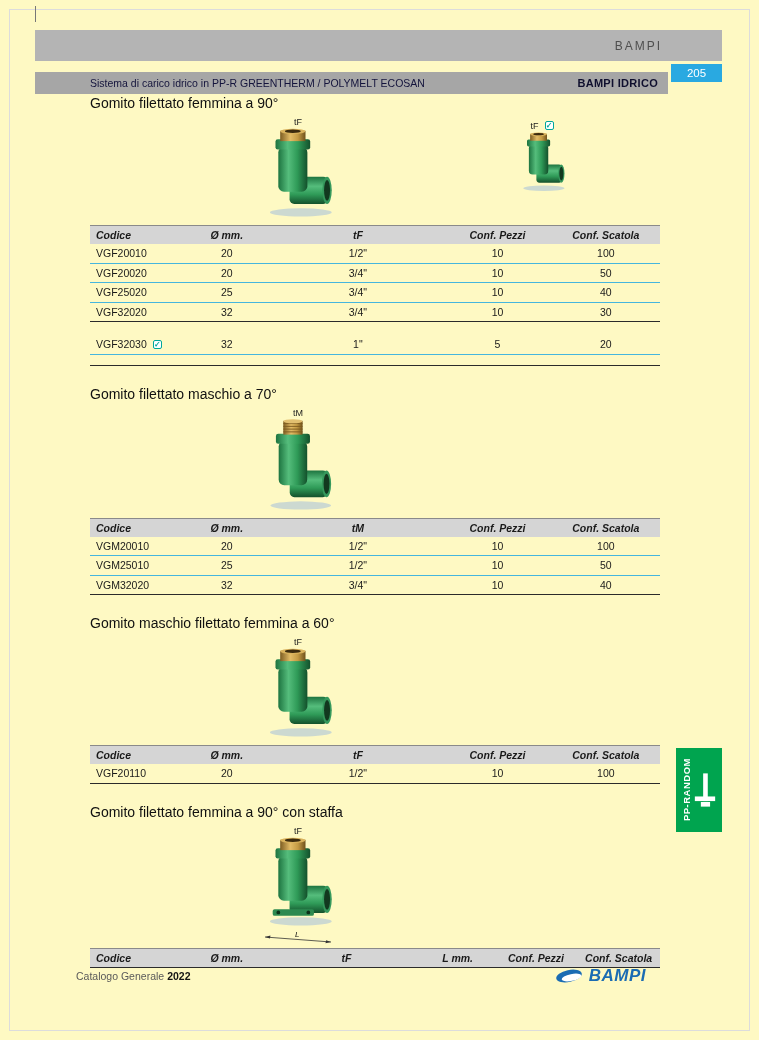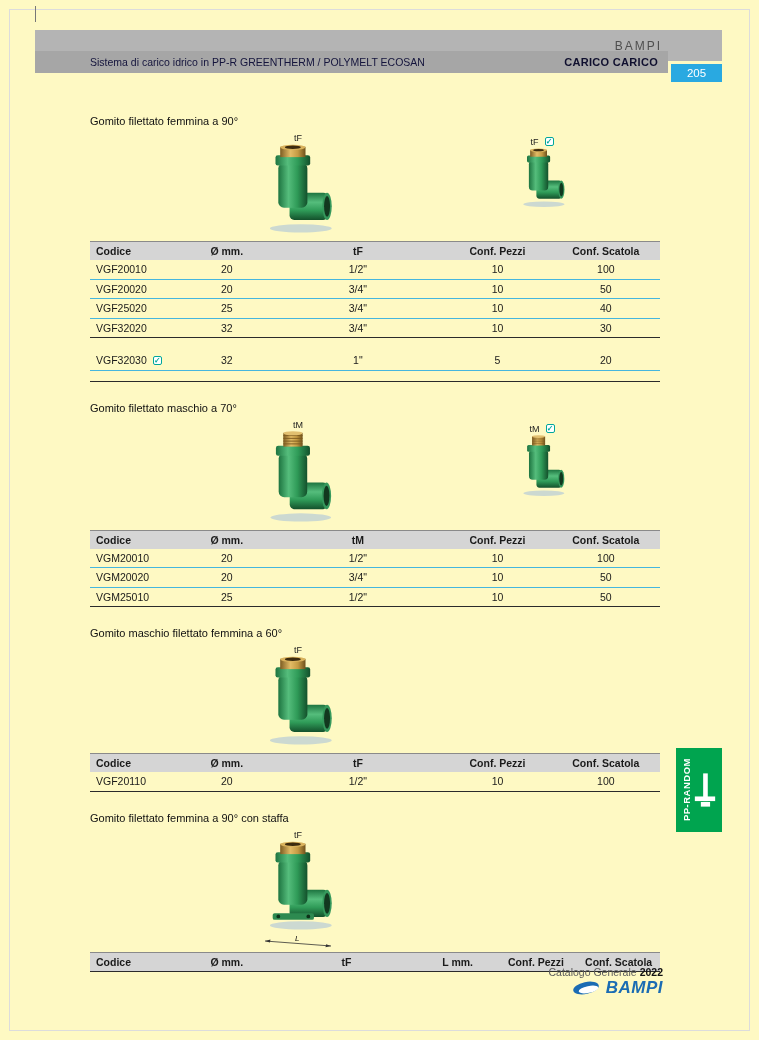--- a/index.html
+++ b/index.html
@@ -4,57 +4,57 @@
 <style>
   * { margin:0; padding:0; box-sizing:border-box; }
   html,body { background:#e9e9e9; font-family:"Liberation Sans", sans-serif; }
   .page { position:relative; width:759px; height:1040px; background:#fef9c3; margin:0 auto; overflow:hidden; }
   .frame { position:absolute; inset:9px; border:1px solid #dcdcdc; pointer-events:none; }
   .crop-tick { position:absolute; left:35px; top:6px; width:1px; height:16px; background:#777; }
 
   .brandbar { position:absolute; left:35px; top:30px; width:687px; height:31px;
     background:var(--header_gray,#b4b4b4); display:flex; align-items:center; justify-content:flex-end;
     padding-right:60px; color:#4f4f4f; font-size:12px; letter-spacing:2px; }
-  .subhead { position:absolute; left:35px; top:51px; width:633px; height:22px;
+  .subhead { position:absolute; left:35px; top:72px; width:633px; height:22px;
     background:var(--subheader_gray,#a6a6a6); display:flex; align-items:center;
     font-size:10.5px; color:#14143c; padding:0 10px 0 55px; }
   .subhead .left { flex:1; }
   .subhead .right { font-weight:bold; font-size:11px; color:#0f0f2e; letter-spacing:0.3px; }
   .pagenum { position:absolute; left:671px; top:64px; width:51px; height:18px;
     background:var(--accent_blue,#29a9e1); color:#fff; font-weight:normal; font-size:11.5px;
     display:flex; align-items:center; justify-content:center; }
 
   .content { position:absolute; left:90px; top:95px; width:570px; }
   .product { margin-bottom:20px; }
-  .sec-title { font-size:11px; font-weight:normal; color:#101010; margin-bottom:6px;margin-top:20px; }
+  .sec-title { font-size:14px; font-weight:normal; color:#101010; margin-bottom:6px; }
 
   .figures { display:flex; align-items:flex-start; min-height:92px; margin-bottom:3px; }
   .fig { position:relative; text-align:center; }
   .fig-main { margin-left:165px; }
   .fig-small { margin-left:172px; margin-top:4px; }
   .fig-label { font-size:9px; color:#1c1c1c; margin-bottom:1px; }
   .check { display:inline-block; width:9px; height:9px; border:1.5px solid var(--check_teal,#00a79b);
     border-radius:2px; color:var(--check_teal,#00a79b); font-size:8px; line-height:8px;
     text-align:center; vertical-align:1px; margin-left:6px; font-weight:bold; background:#fff; }
   .dim { display:block; margin:0 auto; }
 
   table.spec { border-collapse:collapse; width:100%; font-size:10.5px; color:#1a1a1a;
     border-top:1px solid #8a8a8a; border-bottom:1.5px solid #2b2b2b; table-layout:fixed; }
   table.spec th { background:var(--th_bg,#d5d5d5); font-weight:bold; text-align:center;
-    padding:3px 4px; font-size:10.5px; }
+    padding:3px 4px; font-size:10.5px;font-style:italic; }
   table.spec th:first-child { text-align:left; padding-left:6px; }
   table.spec td { text-align:center; padding:3px 4px 3.5px; border-bottom:1px solid var(--table_line,#45b6de); }
   table.spec td:first-child { text-align:left; padding-left:6px; }
   table.spec tbody tr:last-child td { border-bottom:none; }
   .extra-wrap { border-bottom:1.5px solid #2b2b2b; padding-bottom:10px; margin-top:13px; }
   .extra-wrap table.spec { border-top:none; border-bottom:none; }
   .extra-wrap table.spec tbody tr:last-child td { border-bottom:1px solid var(--table_line,#45b6de); }
 
-  .footer { position:absolute; left:93px; top:966px; width:570px; display:flex;
-    justify-content:space-between; align-items:flex-end;flex-direction:column; }
+  .footer { position:absolute; left:76px; top:966px; width:570px; display:flex;
+    justify-content:space-between; align-items:center; }
   .footer .cat { font-size:10.5px; color:#5a5a5a; }
   .footer .cat b { color:#141414; font-weight:bold; margin-left:3px; }
   .logo { display:flex; align-items:center; gap:4px; }
   .logo-text { color:var(--logo_blue,#1b6cb3); font-weight:bold; font-style:italic;
     font-size:17px; letter-spacing:0.5px; }
 
   .side-tab { position:absolute; left:676px; top:748px; width:46px; height:84px;
     background:var(--green,#00a44f); display:flex; align-items:center;
     justify-content:space-between; padding:6px 5px; }
   .tab-text { writing-mode:vertical-rl; transform:rotate(180deg); color:#fff;
@@ -121,21 +121,21 @@
 
 <div class="page">
   <div class="frame"></div>
   <div class="crop-tick"></div>
 
   <div class="brandbar">
     <span>BAMPI</span>
   </div>
   <div class="subhead">
     <span class="left">Sistema di carico idrico in PP-R GREENTHERM / POLYMELT ECOSAN</span>
-    <span class="right">CARICO CARICO</span>
+    <span class="right">BAMPI IDRICO</span>
   </div>
   <div class="pagenum">205</div>
 
   <div class="content">
 
     <section class="product">
       <h2 class="sec-title">Gomito filettato femmina a 90°</h2>
       <div class="figures">
         <figure class="fig fig-main">
           <div class="fig-label">tF</div>
@@ -224,28 +224,20 @@
 
     <section class="product">
       <h2 class="sec-title">Gomito filettato maschio a 70°</h2>
       <div class="figures">
         <figure class="fig fig-main">
           <div class="fig-label">tM</div>
           <svg width="86" height="92" viewBox="0 0 86 100">
               <use href="#symMale"></use>
             </svg>
         </figure>
-        <figure class="fig fig-small">
-          <div class="fig-label">
-            <span>tM</span><span class="check">✓</span>
-          </div>
-          <svg width="58" height="62" viewBox="0 0 86 100">
-              <use href="#symMale"></use>
-            </svg>
-        </figure>
       </div>
       <table class="spec">
           <colgroup>
             <col style="width: 16%;">
             <col style="width: 16%;">
             <col style="width: 30%;">
             <col style="width: 19%;">
             <col style="width: 19%;">
           </colgroup>
           <thead>
@@ -259,32 +251,32 @@
           </thead>
           <tbody>
             <tr>
               <td>VGM20010</td>
               <td>20</td>
               <td>1/2"</td>
               <td>10</td>
               <td>100</td>
             </tr>
             <tr>
-              <td>VGM20020</td>
-              <td>20</td>
-              <td>3/4"</td>
-              <td>10</td>
-              <td>50</td>
-            </tr>
-            <tr>
               <td>VGM25010</td>
               <td>25</td>
               <td>1/2"</td>
               <td>10</td>
               <td>50</td>
+            </tr>
+            <tr>
+              <td>VGM32020</td>
+              <td>32</td>
+              <td>3/4"</td>
+              <td>10</td>
+              <td>40</td>
             </tr>
           </tbody>
         </table>
     </section>
 
     <section class="product">
       <h2 class="sec-title">Gomito maschio filettato femmina a 60°</h2>
       <div class="figures">
         <figure class="fig fig-main">
           <div class="fig-label">tF</div>

